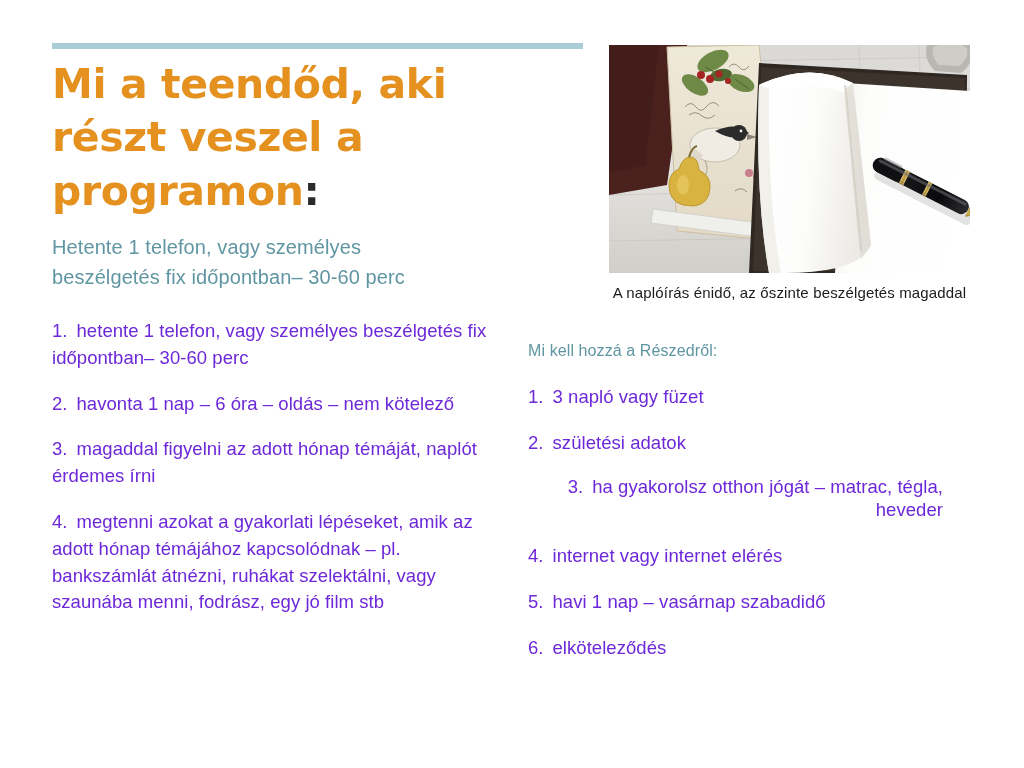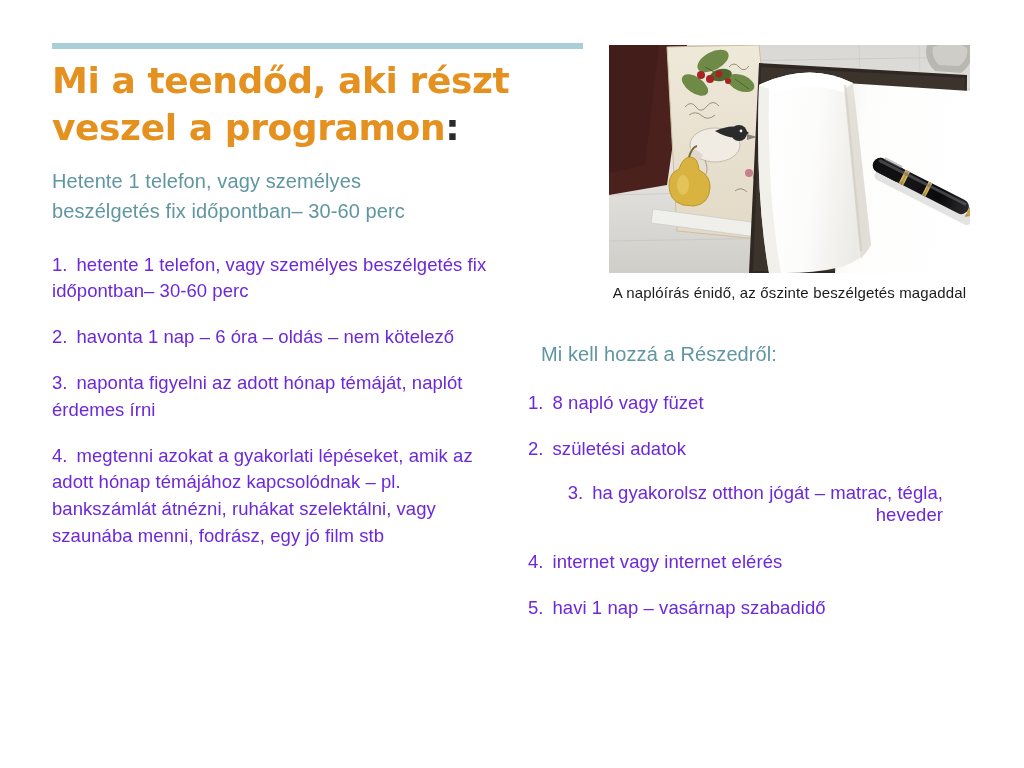--- a/index.html
+++ b/index.html
@@ -37,21 +37,21 @@
   .left-col {
     position: absolute;
     left: 52px;
     top: 58px;
     width: 470px;
   }
 
   .slide-title {
     font-family: "DejaVu Sans", sans-serif;
     font-weight: 700;
-    font-size: 36px;
+    font-size: 41px;
     line-height: 1.30;
     letter-spacing: -0.4px;
     color: #e4911f;
     margin: 0 0 14px 0;
     max-width: 540px;
   }
   .slide-title .colon { color: #2a2a2a; }
 
   .subtitle {
     font-size: 20px;
@@ -108,24 +108,24 @@
     letter-spacing: 0.15px;
   }
 
   .right-col {
     position: absolute;
     left: 528px;
     top: 340px;
     width: 425px;
   }
   .right-heading {
-    font-size: 20px;
+    font-size: 16px;
     line-height: 1.4;
     color: #5f96a2;
-    margin: 0 0 22px 13px;
+    margin: 0 0 22px 0;
     letter-spacing: 0.1px;
   }
   .right-list > li {
     max-width: 415px;
     margin-bottom: 21px;
     font-size: 18.5px;
   }
   .right-list > li.tight { line-height: 1.22; margin-bottom: 22px; text-align: right; }
 </style>
 </head>
@@ -142,21 +142,21 @@
     <p class="subtitle">Hetente 1 telefon, vagy személyes beszélgetés fix időpontban– 30-60 perc</p>
 
     <ol class="numlist left-list">
       <li>
         <span class="li-num">1.</span><span>hetente 1 telefon, vagy személyes beszélgetés fix időpontban– 30-60 perc</span>
       </li>
       <li>
         <span class="li-num">2.</span><span>havonta 1 nap – 6 óra – oldás – nem kötelező</span>
       </li>
       <li>
-        <span class="li-num">3.</span><span>naponta figyelni az adott hónap témáját, naplót érdemes írni</span>
+        <span class="li-num">3.</span><span>magaddal figyelni az adott hónap témáját, naplót érdemes írni</span>
       </li>
       <li>
         <span class="li-num">4.</span><span>megtenni azokat a gyakorlati lépéseket, amik az adott hónap témájához kapcsolódnak – pl. bankszámlát átnézni, ruhákat szelektálni, vagy szaunába menni, fodrász, egy jó film stb</span>
       </li>
     </ol>
   </div>
 
   <div class="photo-frame">
     <svg viewBox="0 0 361 228" preserveAspectRatio="xMidYMid slice">
       <defs>
@@ -294,30 +294,33 @@
     </svg>
   </div>
 
   <div class="photo-caption">A naplóírás  énidő, az őszinte beszélgetés magaddal</div>
 
   <div class="right-col">
     <p class="right-heading">Mi kell hozzá a Részedről:</p>
 
     <ol class="numlist right-list">
       <li>
-        <span class="li-num">1.</span><span>8 napló vagy füzet</span>
+        <span class="li-num">1.</span><span>3 napló vagy füzet</span>
       </li>
       <li>
         <span class="li-num">2.</span><span>születési adatok</span>
       </li>
       <li class="tight">
         <span class="li-num">3.</span><span>ha gyakorolsz otthon jógát – matrac, tégla, heveder</span>
       </li>
       <li>
         <span class="li-num">4.</span><span>internet vagy internet elérés</span>
       </li>
       <li>
         <span class="li-num">5.</span><span>havi 1 nap – vasárnap szabadidő</span>
       </li>
+      <li>
+        <span class="li-num">6.</span><span>elköteleződés</span>
+      </li>
     </ol>
   </div>
 
 </div>
 
 </body></html>

